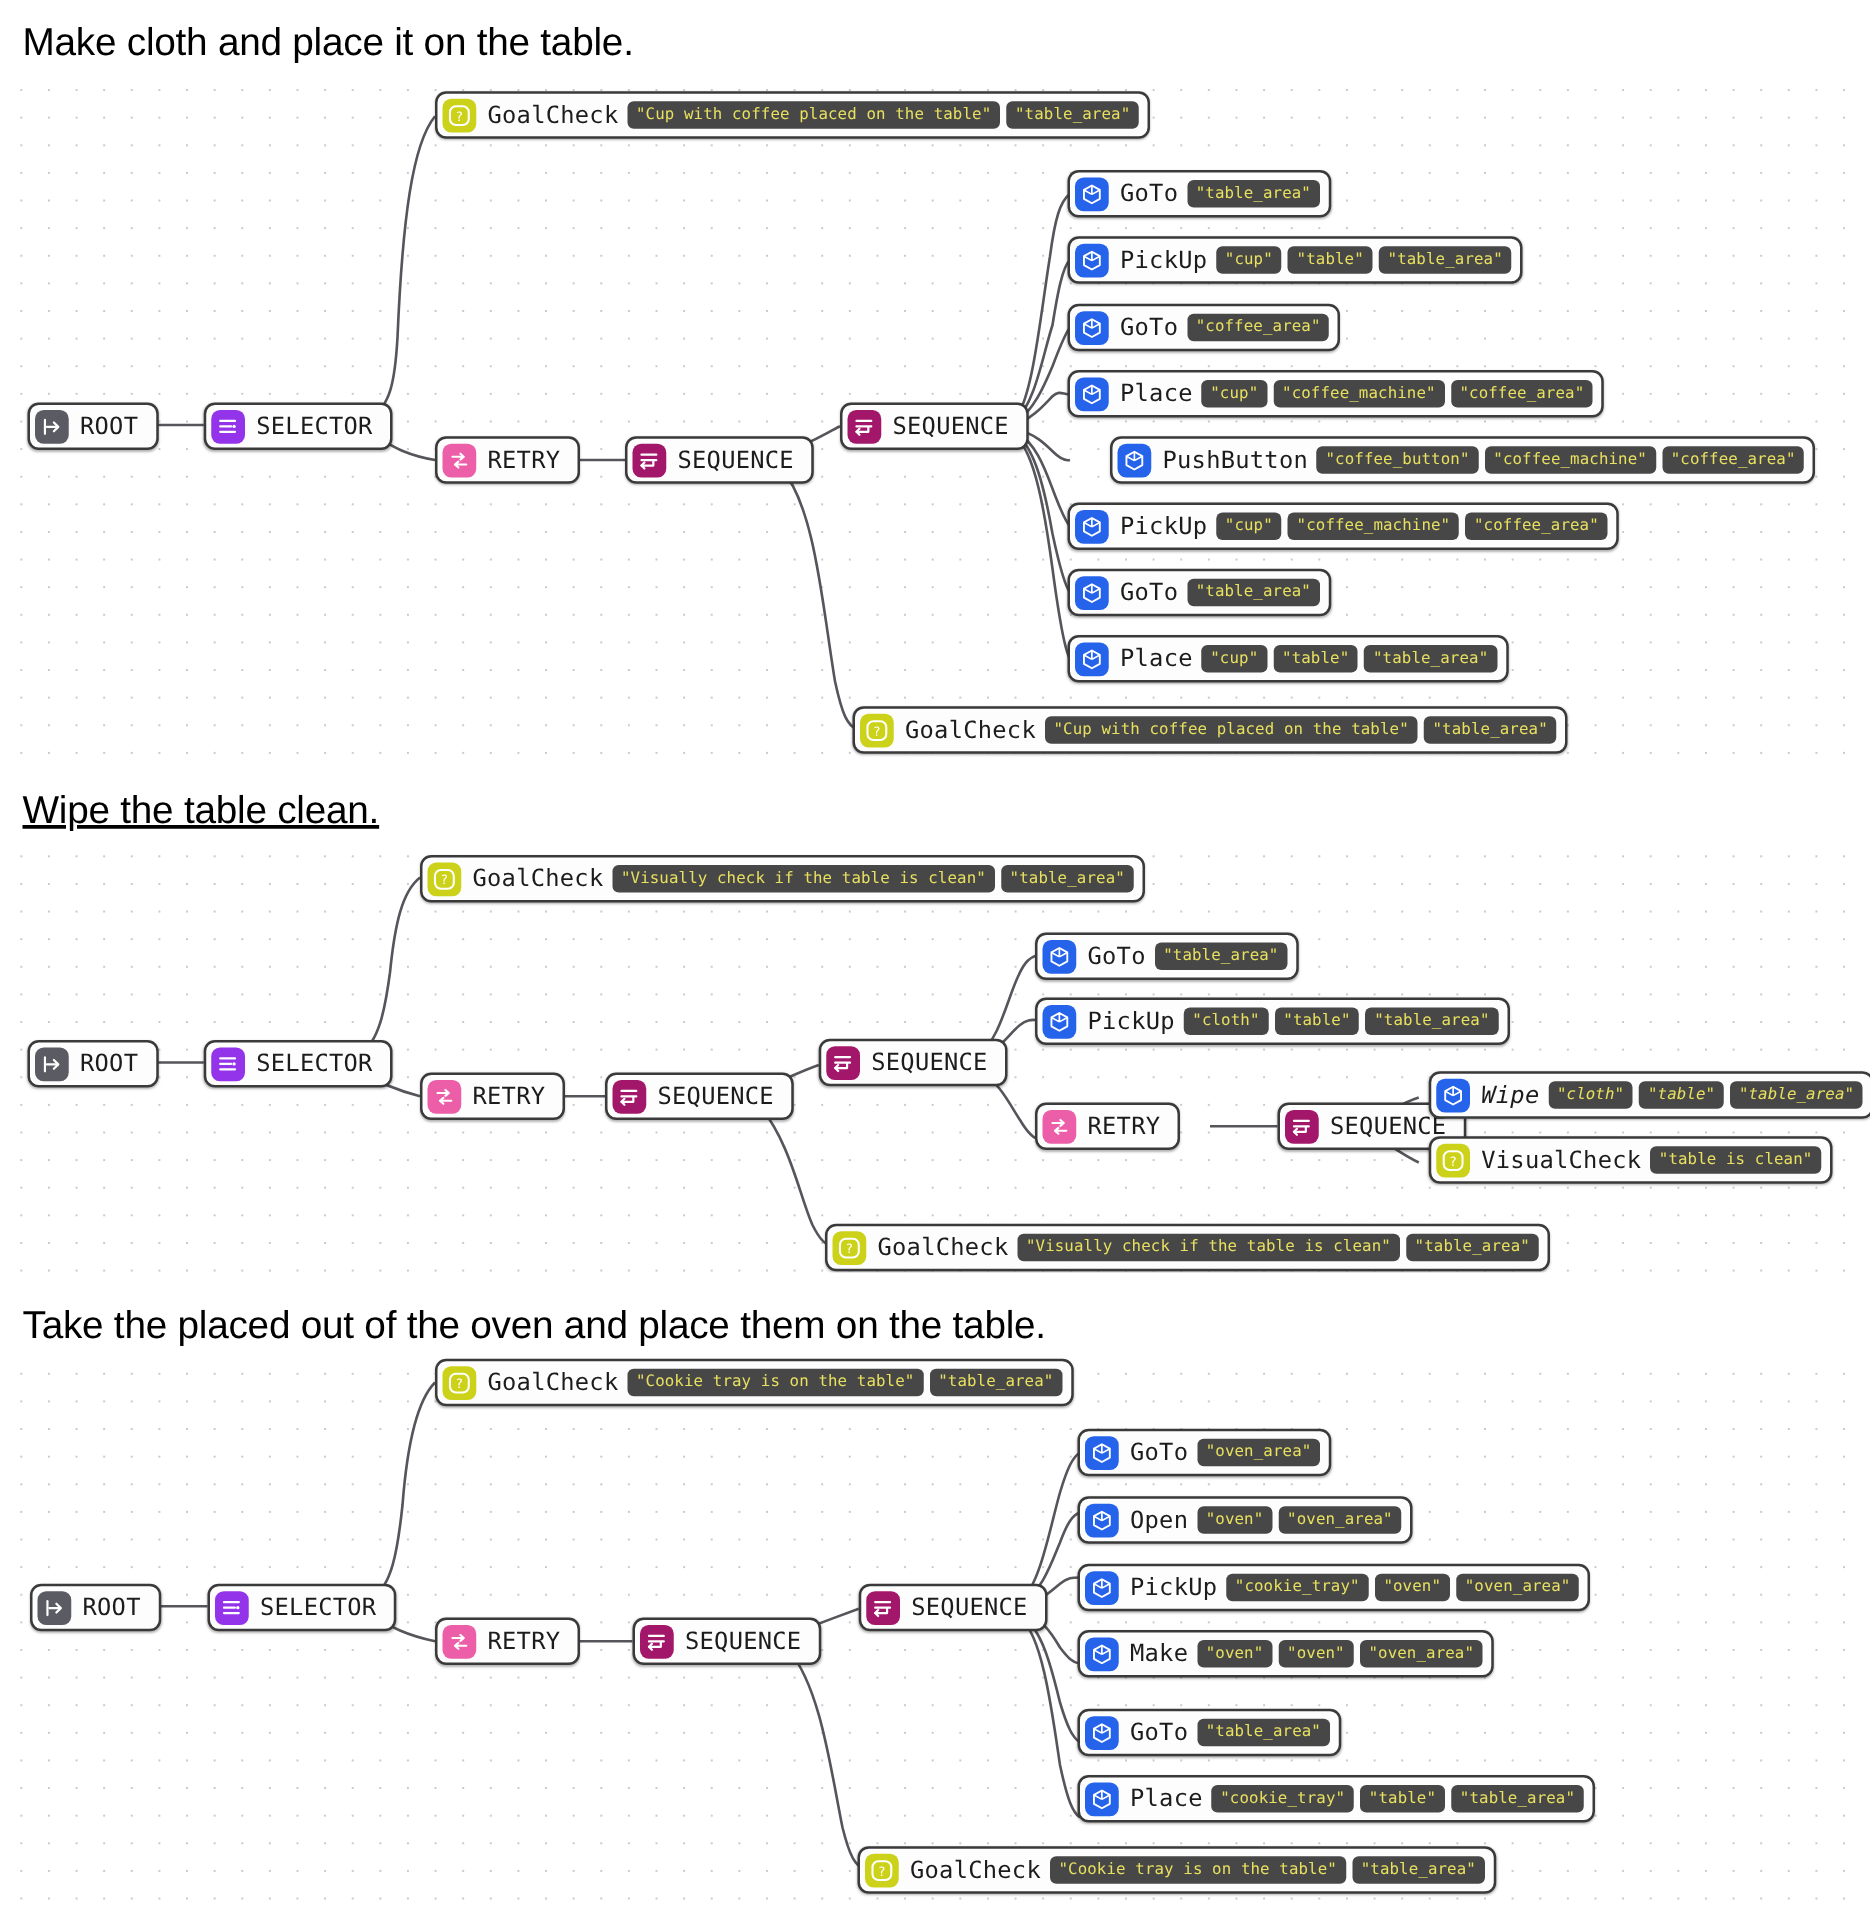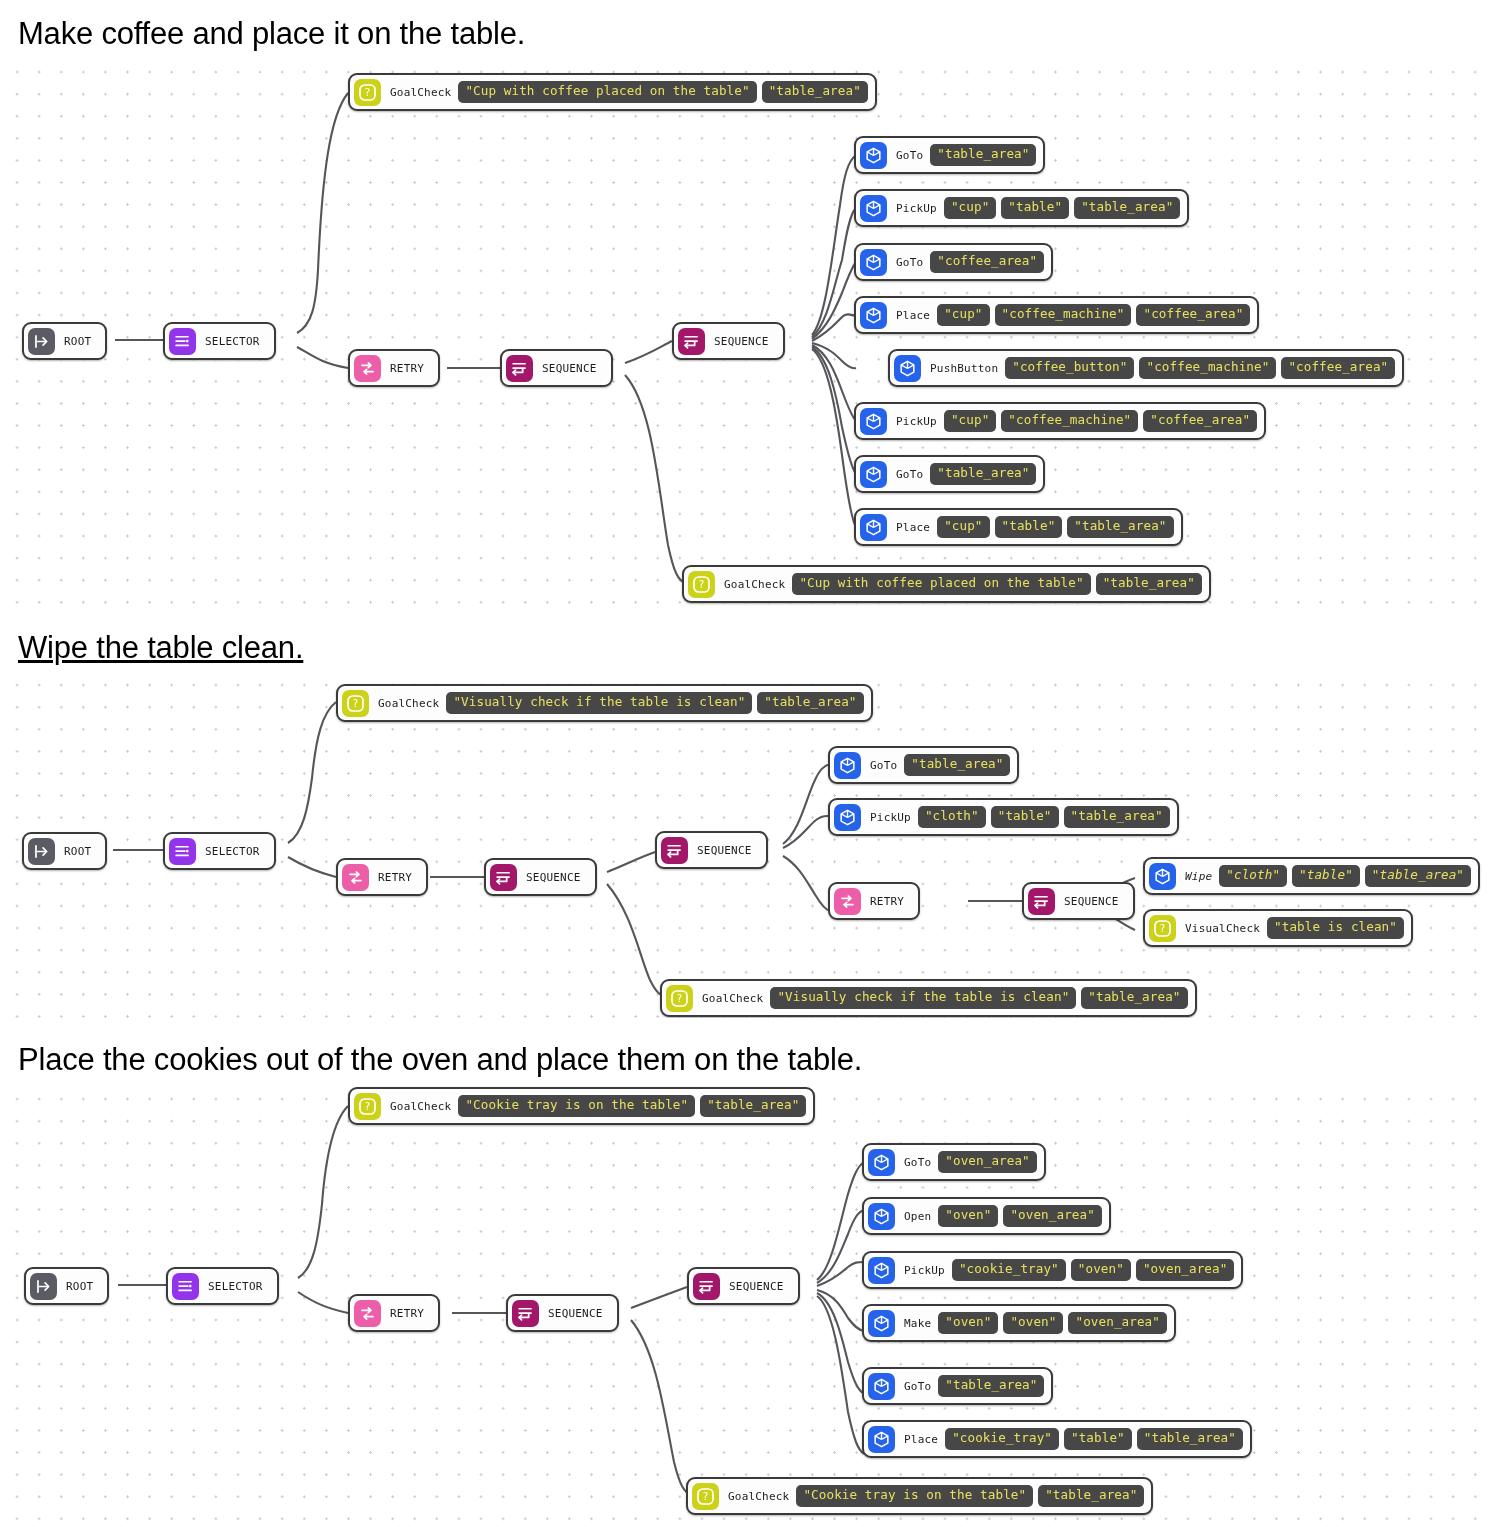--- a/index.html
+++ b/index.html
@@ -44,39 +44,39 @@
   .ico svg{display:block;}
   .ico.root{background:#5b5b63;}
   .ico.selector{background:#9333ea;}
   .ico.retry{background:#ec5fa8;}
   .ico.sequence{background:#a3176b;}
   .ico.action{background:#2563eb;}
   .ico.cond{background:#ccd119;}
 
   .nlabel{
     font-family:"DejaVu Sans Mono", monospace;
-    font-size:11px;color:#1c1c1c;
+    font-size:19px;color:#1c1c1c;
     margin:0 7px 0 9px;letter-spacing:0.2px;
   }
   .arg{
     font-family:"DejaVu Sans Mono", monospace;
     font-size:12.6px;
     background:#474747;color:#e8e05f;
     border-radius:5px;
     padding:4px 7px 5px;
     margin-right:5px;
     letter-spacing:0.1px;
     line-height:1;
   }
   .arg:last-child{margin-right:0;}
 </style>
 </head>
 <body>
 
-<div class="tree-title" style="top:16px;">Make coffee and place it on the table.</div>
+<div class="tree-title" style="top:16px;">Make cloth and place it on the table.</div>
 <div class="canvas" style="top:55px;height:555px;width:1496px;">
   <svg class="links" viewBox="0 0 1496 555" preserveAspectRatio="none">
 
     <path d="M115,285 L163,285"></path>
 
     <path d="M297,278 C312,270 316,250 318,215 C322,120 330,60 348,38"></path>
 
     <path d="M297,292 C312,300 320,308 348,313"></path>
 
     <path d="M447,313 L500,313"></path>
@@ -429,21 +429,21 @@
           <rect x="2.5" y="2.5" width="19" height="19" rx="6" fill="none" stroke="#fff" stroke-width="2.1"></rect>
           <text x="12" y="17" font-family="DejaVu Sans, sans-serif" font-size="13" fill="#fff" text-anchor="middle">?</text>
         </svg>
     </span>
     <span class="nlabel">GoalCheck</span>
     <span class="arg">"Visually check if the table is clean"</span>
     <span class="arg">"table_area"</span>
   </div>
 </div>
 
-<div class="tree-title" style="top:1042px;">Place the cookies out of the oven and place them on the table.</div>
+<div class="tree-title" style="top:1042px;">Take the placed out of the oven and place them on the table.</div>
 <div class="canvas" style="top:1082px;height:445px;width:1496px;">
   <svg class="links" viewBox="0 0 1496 445" preserveAspectRatio="none">
     <path d="M118,203 L166,203"></path>
     <path d="M298,196 C313,187 318,160 322,122 C326,70 334,38 348,24"></path>
     <path d="M298,210 C313,220 325,226 348,231"></path>
     <path d="M452,231 L506,231"></path>
     <path d="M631,226 C652,218 668,212 687,205"></path>
     <path d="M631,238 C656,268 664,330 674,380 C680,404 684,410 692,414"></path>
     <path d="M817,198 C832,186 840,140 848,112 C854,92 858,84 864,80"></path>
     <path d="M817,201 C834,191 842,166 848,152 C854,136 858,130 864,128"></path>

